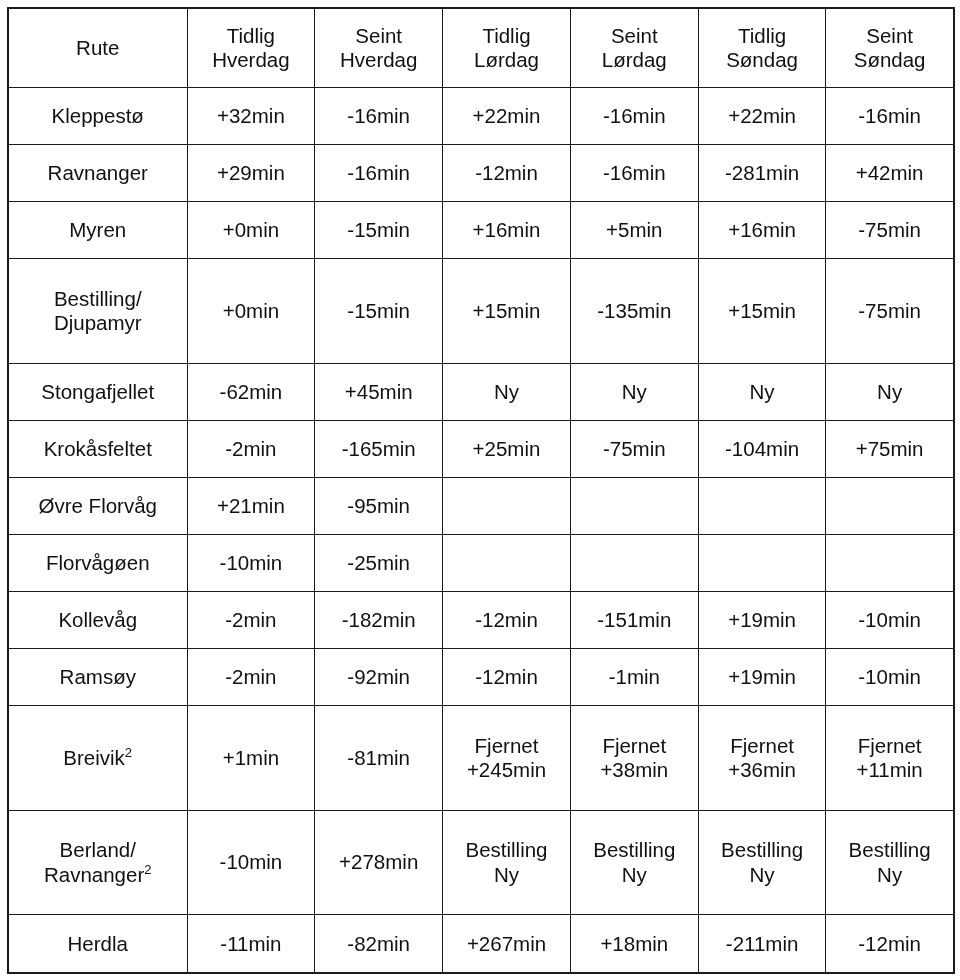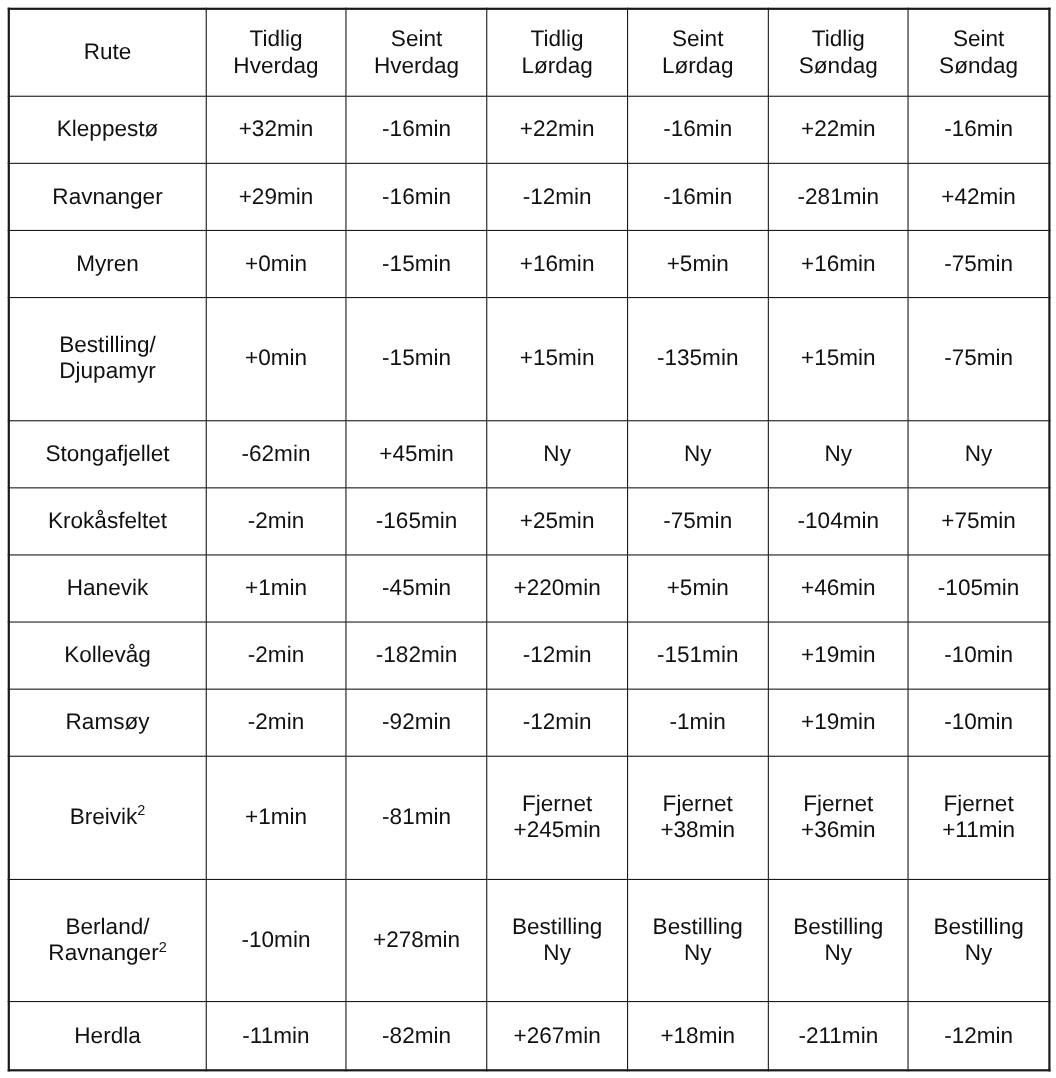--- a/index.html
+++ b/index.html
@@ -272,39 +272,62 @@
           </td>
           <td class="c-green">
             <span class="cell-line">-104min</span>
           </td>
           <td class="c-green">
             <span class="cell-line">+75min</span>
           </td>
         </tr>
         <tr>
           <td class="route-cell">
-            <span class="route-line">Hanevik</span>
-          </td>
-          <td class="c-white">
-            <span class="cell-line">+1min</span>
-          </td>
-          <td class="c-red">
-            <span class="cell-line">-45min</span>
-          </td>
-          <td class="c-red">
-            <span class="cell-line">+220min</span>
-          </td>
-          <td class="c-white">
-            <span class="cell-line">+5min</span>
-          </td>
-          <td class="c-red">
-            <span class="cell-line">+46min</span>
-          </td>
-          <td class="c-red">
-            <span class="cell-line">-105min</span>
+            <span class="route-line">Øvre Florvåg</span>
+          </td>
+          <td class="c-red">
+            <span class="cell-line">+21min</span>
+          </td>
+          <td class="c-red">
+            <span class="cell-line">-95min</span>
+          </td>
+          <td class="c-black">
+            <span class="cell-line"></span>
+          </td>
+          <td class="c-black">
+            <span class="cell-line"></span>
+          </td>
+          <td class="c-black">
+            <span class="cell-line"></span>
+          </td>
+          <td class="c-black">
+            <span class="cell-line"></span>
+          </td>
+        </tr>
+        <tr>
+          <td class="route-cell">
+            <span class="route-line">Florvågøen</span>
+          </td>
+          <td class="c-white">
+            <span class="cell-line">-10min</span>
+          </td>
+          <td class="c-red">
+            <span class="cell-line">-25min</span>
+          </td>
+          <td class="c-black">
+            <span class="cell-line"></span>
+          </td>
+          <td class="c-black">
+            <span class="cell-line"></span>
+          </td>
+          <td class="c-black">
+            <span class="cell-line"></span>
+          </td>
+          <td class="c-black">
+            <span class="cell-line"></span>
           </td>
         </tr>
         <tr>
           <td class="route-cell">
             <span class="route-line">Kollevåg</span>
           </td>
           <td class="c-white">
             <span class="cell-line">-2min</span>
           </td>
           <td class="c-red">

